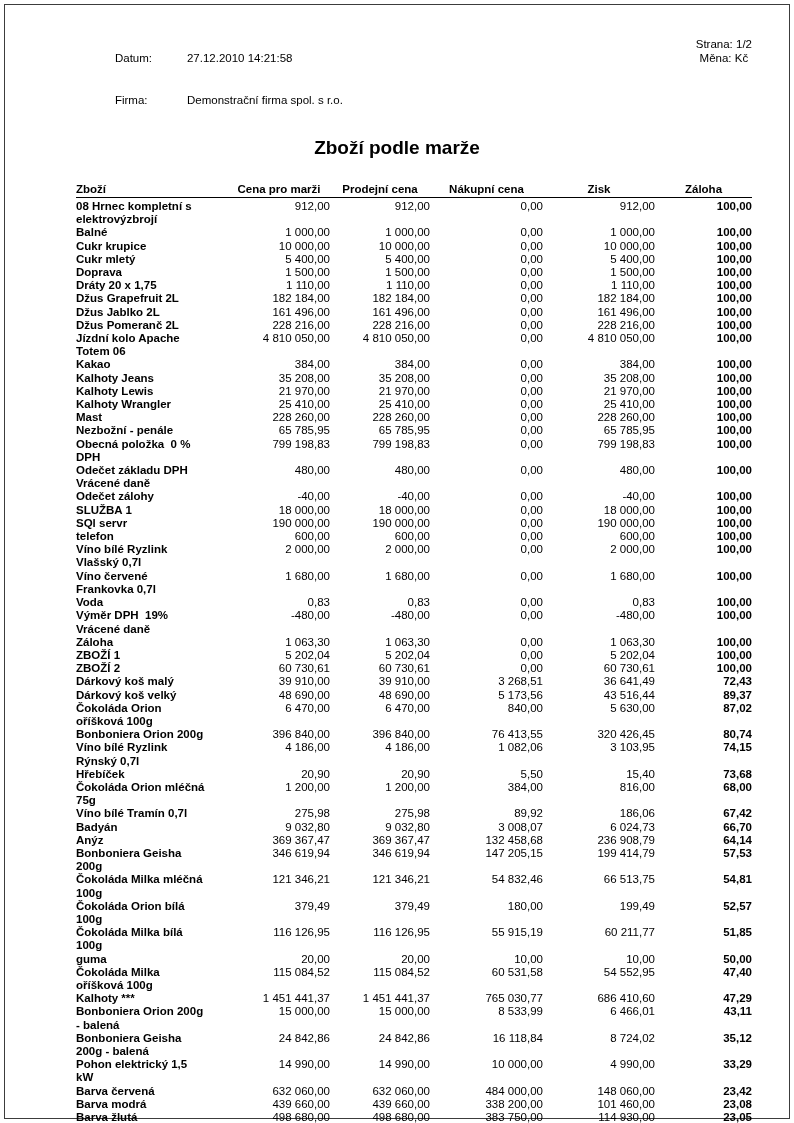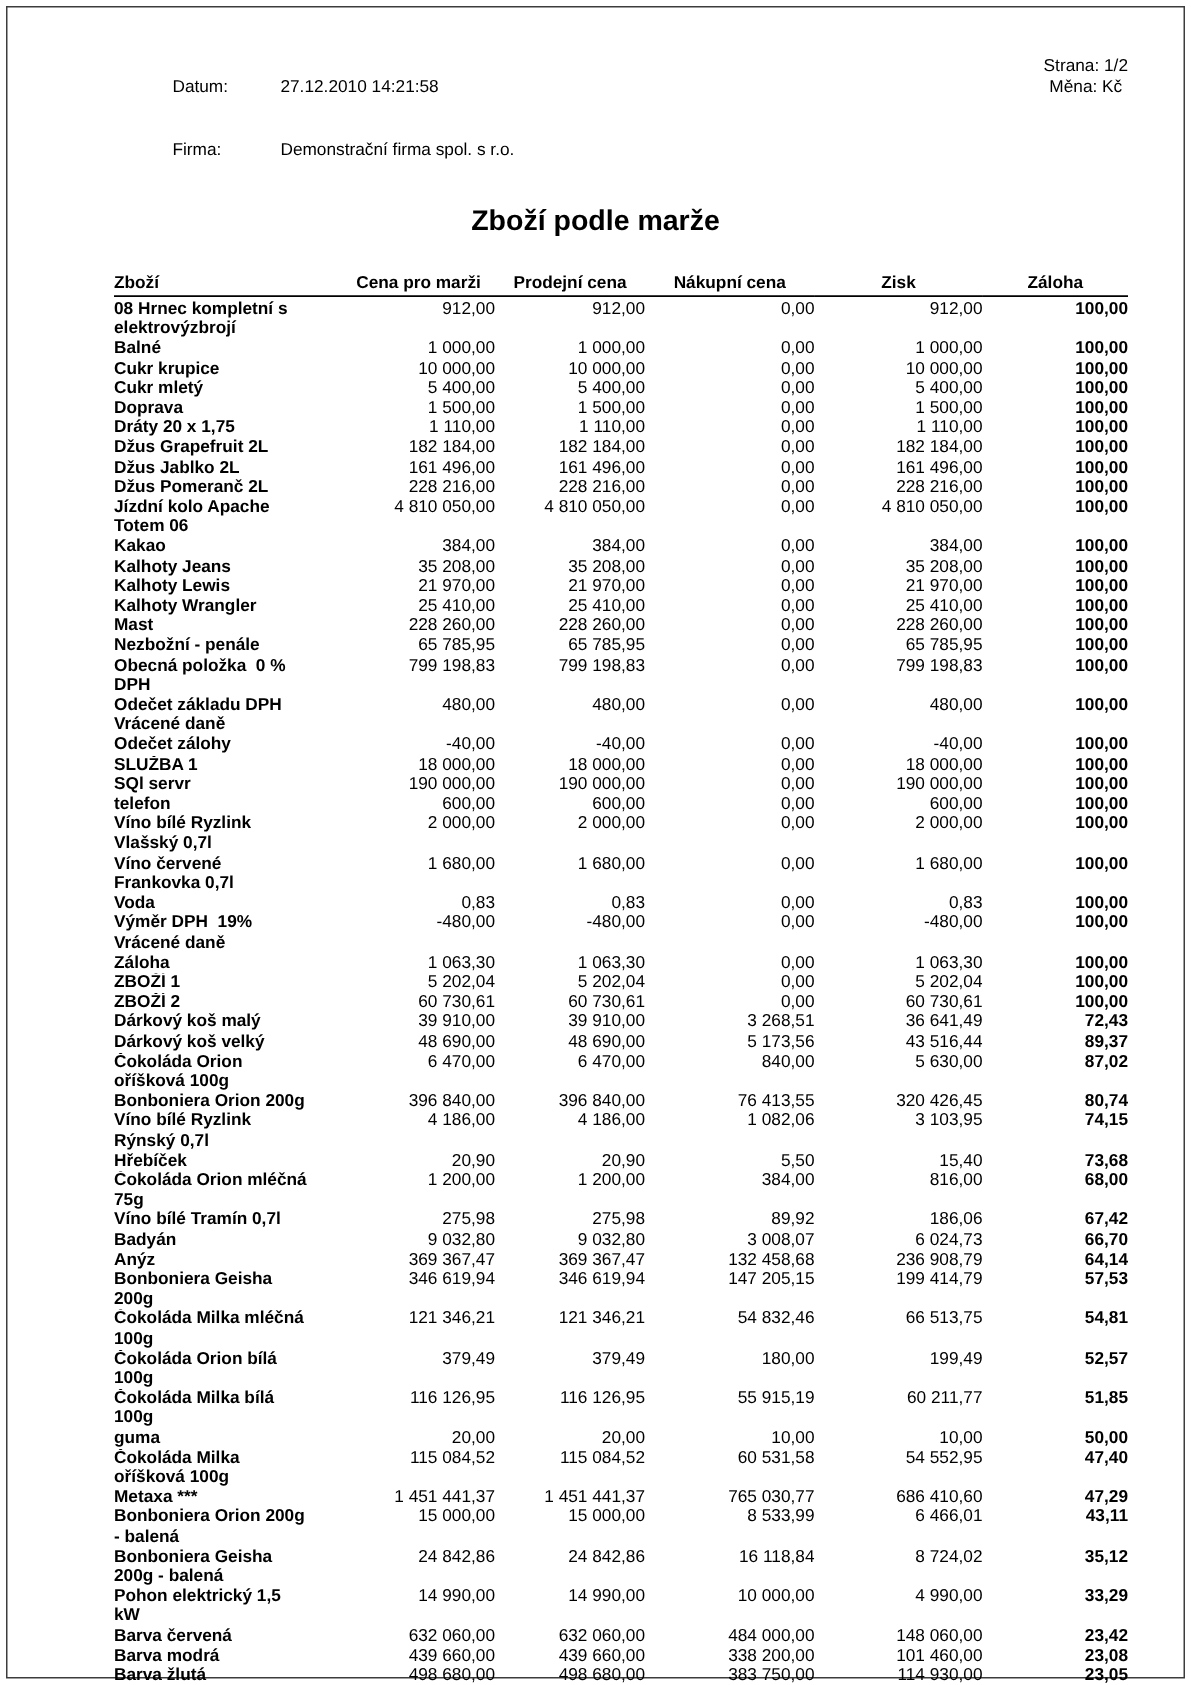--- a/index.html
+++ b/index.html
@@ -480,21 +480,21 @@
           <tr>
     <td class="c0">Čokoláda Milka
 oříšková 100g</td>
     <td class="c1">115 084,52</td>
     <td class="c2">115 084,52</td>
     <td class="c3">60 531,58</td>
     <td class="c4">54 552,95</td>
     <td class="c5">47,40</td>
   </tr>
           <tr>
-    <td class="c0">Metaxa ***</td>
+    <td class="c0">Kalhoty ***</td>
     <td class="c1">1 451 441,37</td>
     <td class="c2">1 451 441,37</td>
     <td class="c3">765 030,77</td>
     <td class="c4">686 410,60</td>
     <td class="c5">47,29</td>
   </tr>
           <tr>
     <td class="c0">Bonboniera Orion 200g
 - balená</td>
     <td class="c1">15 000,00</td>

